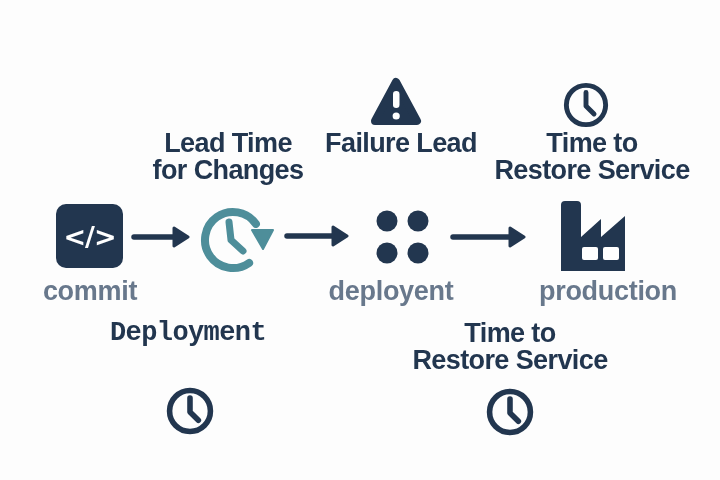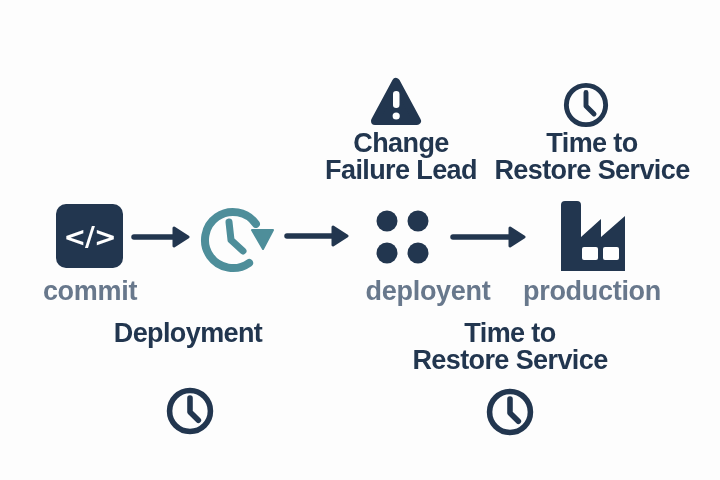--- a/index.html
+++ b/index.html
@@ -40,23 +40,26 @@
   .stroke-navy { stroke:var(--navy); fill:none; }
   .fill-teal   { fill:var(--teal); }
   .stroke-teal { stroke:var(--teal); fill:none; }
   .fill-white  { fill:#fff; }
 </style>
 </head>
 <body>
 
 <div class="canvas">
 
+  <div class="metric" style="left:228px; top:130px;">
+    <span>Lead Time</span>
+    <span>for Changes</span>
+  </div>
 
   <div class="metric" style="left:401px; top:130px;">
-    <span>Change</span>
     <span>Failure Lead</span>
   </div>
 
   <div class="metric" style="left:592px; top:130px;">
     <span>Time to</span>
     <span>Restore Service</span>
   </div>
 
   <svg class="abs" style="left:366px; top:74px;" width="60" height="58" viewBox="0 0 60 58">
     <path class="fill-navy" d="M30 8 L51 47 L9 47 Z" stroke="var(--navy)" stroke-width="8" stroke-linejoin="round"></path>
@@ -101,24 +104,24 @@
     <path class="fill-navy" d="M61 2 L75 11 L61 20 Z" stroke="var(--navy)" stroke-width="3" stroke-linejoin="round"></path>
   </svg>
 
   <svg class="abs" style="left:552px; top:196px;" width="84" height="80" viewBox="0 0 84 80">
     <path class="fill-navy" d="M9 75 L9 9 Q9 5 13 5 L25 5 Q29 5 29 9 L29 41 L49 23 L49 41 L73 20 L73 75 Z"></path>
     <rect class="fill-white" x="30" y="51" width="16" height="13" rx="2"></rect>
     <rect class="fill-white" x="51" y="51" width="16" height="13" rx="2"></rect>
   </svg>
 
   <div class="stage-label" style="left:90px; top:276px;">commit</div>
-  <div class="stage-label" style="left:428px; top:276px;">deployent</div>
-  <div class="stage-label" style="left:592px; top:276px;">production</div>
+  <div class="stage-label" style="left:391px; top:276px;">deployent</div>
+  <div class="stage-label" style="left:608px; top:276px;">production</div>
 
-  <div class="metric" style="left:188px; top:320px;">
+  <div class="metric" style="left:188px; top:320px;font-family:Liberation Mono, monospace;">
     <span>Deployment</span>
   </div>
 
   <div class="metric" style="left:510px; top:320px;">
     <span>Time to</span>
     <span>Restore Service</span>
   </div>
 
   <svg class="abs" style="left:164px; top:385px;" width="52" height="52" viewBox="0 0 56 56">
     <circle class="stroke-navy" cx="28" cy="28" r="22" stroke-width="6"></circle>

